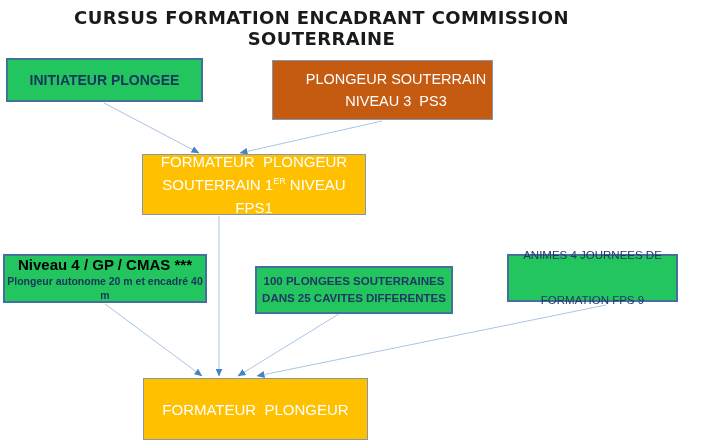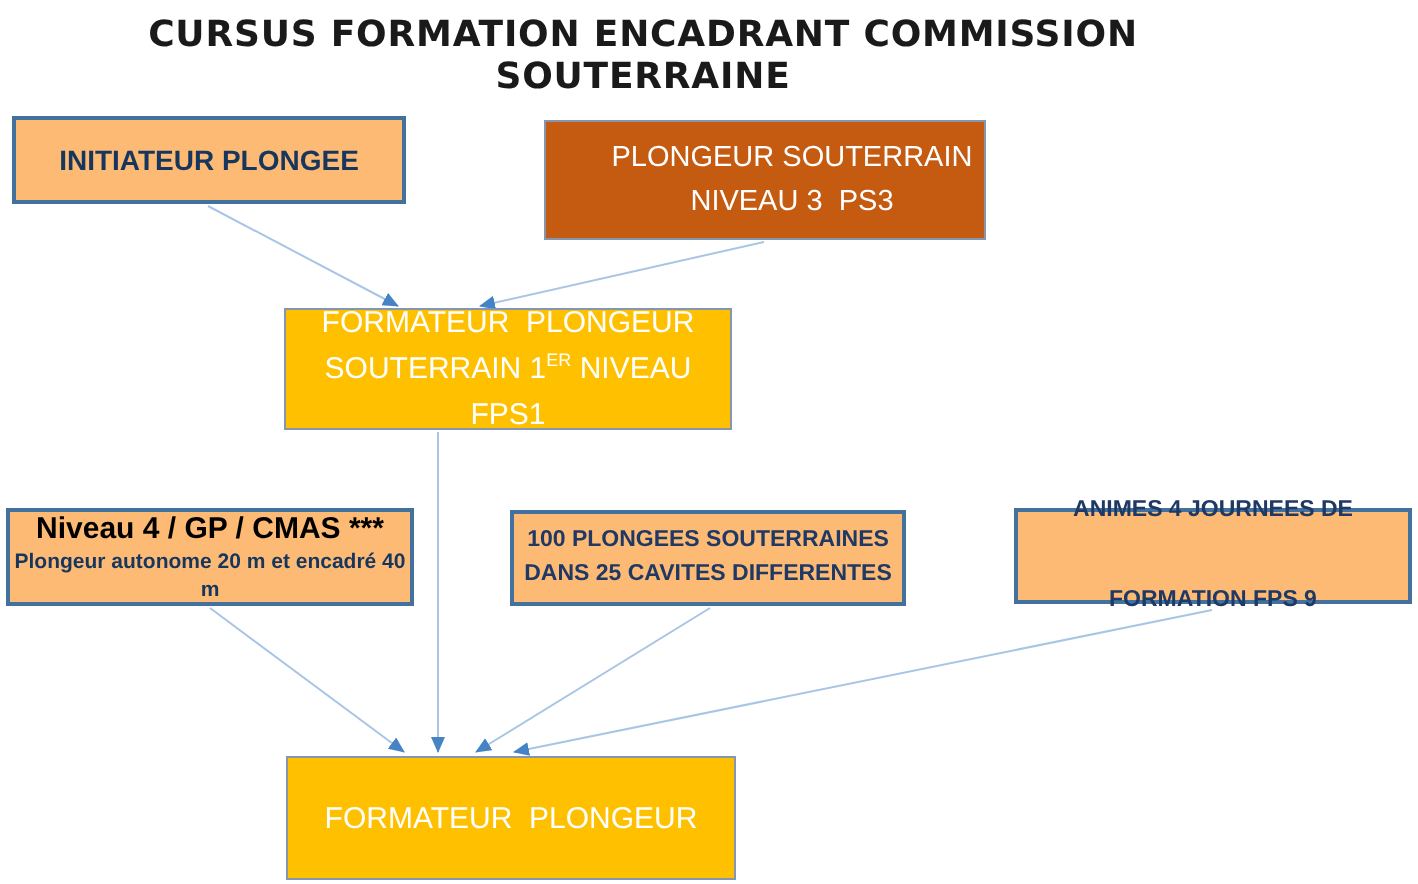--- a/index.html
+++ b/index.html
@@ -19,21 +19,21 @@
   }
   .box{
     position:absolute;
     display:flex;flex-direction:column;justify-content:center;align-items:center;
     text-align:center;
     box-sizing:border-box;
     white-space:pre-wrap;
   }
   .box .line{display:block;white-space:pre-wrap;}
   .blue{
-    background:#fdba74;
+    background:#22c55e;
     border:2px solid #41719C;
     align-items:center;
   }
   .gold{
     background:#FFC000;
     border:1px solid #8496B0;
     color:#ffffff;
     margin-left:36px;
   }
   .orange{
@@ -43,24 +43,24 @@
   }
   #box-initiateur{left:6px;top:58px;width:197px;height:44px;
     color:#17365D;font-size:14px;font-weight:600;}
   #box-ps3{left:272px;top:60px;width:221px;height:60px;
     font-size:14.5px;line-height:22px;padding-left:27px;}
   #box-fps1{left:106px;top:154px;width:224px;height:61px;
     font-size:15px;line-height:23px;}
   #box-niveau4{left:3px;top:254px;width:204px;height:49px;}
   #box-niveau4 .main{color:#000000;font-size:15px;font-weight:700;line-height:19px;}
   #box-niveau4 .sub{color:#17365D;font-size:10.5px;font-weight:600;line-height:14px;}
-  #box-plongees{left:255px;top:255px;width:198px;height:48px;
+  #box-plongees{left:255px;top:266px;width:198px;height:48px;
     color:#1F3864;font-size:11.5px;font-weight:600;line-height:17px;}
-  #box-animes{left:507px;top:254px;width:199px;height:48px;
-    color:#1F3864;font-size:11.5px;font-weight:700;line-height:17px;gap:28px;}
+  #box-animes{left:507px;top:254px;width:171px;height:48px;
+    color:#1F3864;font-size:11.5px;font-weight:400;line-height:17px;gap:28px;}
   #box-fps2{left:107px;top:378px;width:225px;height:62px;
     font-size:15px;line-height:23px;}
   sup.sp{font-size:0.6em;vertical-align:super;line-height:0;}
   #connector-layer{
     position:absolute;left:0;top:0;width:709px;height:442px;
     pointer-events:none;
   }
 </style>
 </head>
 <body>

